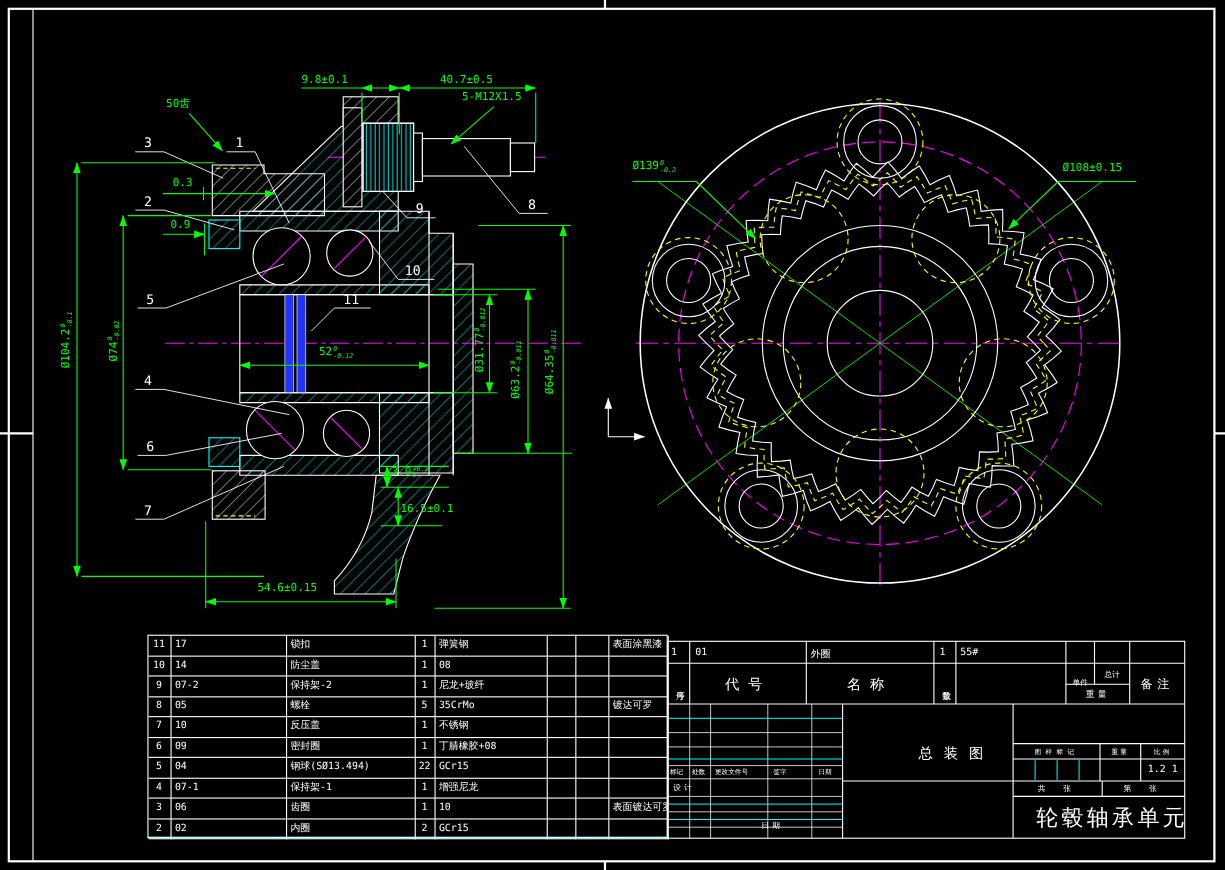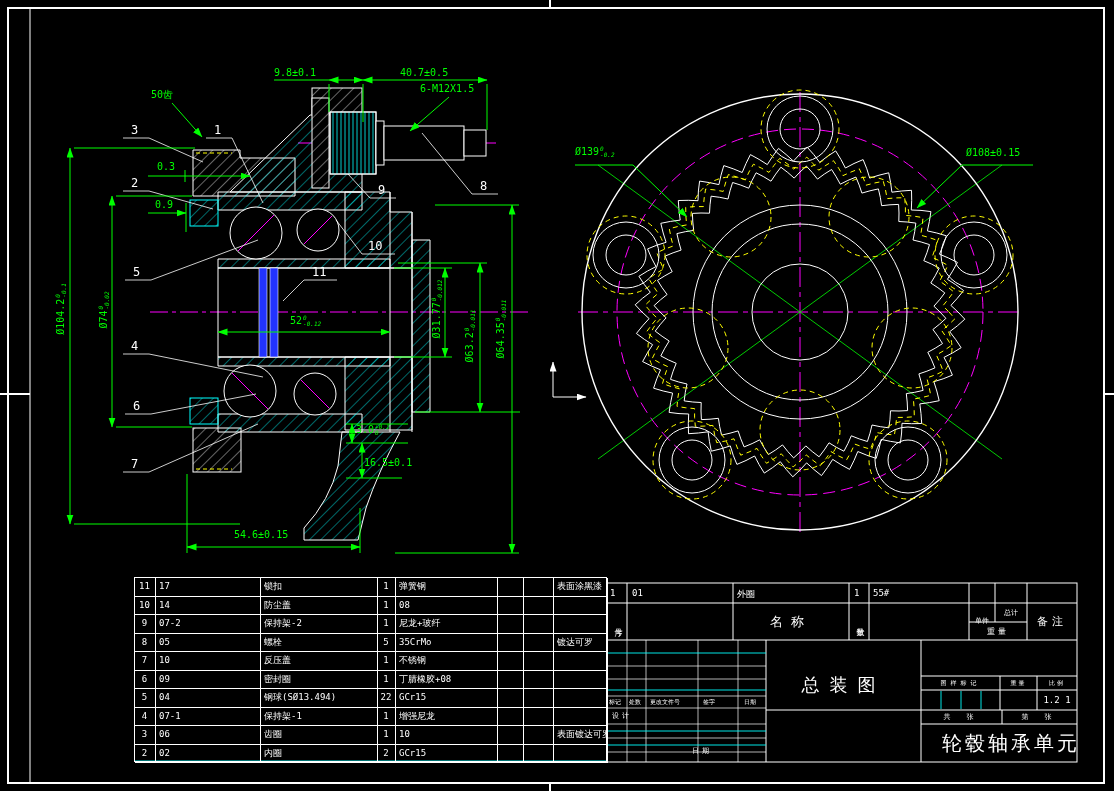--- a/index.html
+++ b/index.html
@@ -372,21 +372,21 @@
 <div class="bal" style="left:368px;top:240px">10</div>
 <div class="bal" style="left:312px;top:266px">11</div>
 
 <div class="dim" style="left:274px;top:68px">
       <span>9.8±0.1</span>
     </div>
 <div class="dim" style="left:400px;top:68px">
       <span>40.7±0.5</span>
     </div>
 <div class="dim" style="left:420px;top:84px">
-      <span>6-M12X1.5</span>
+      <span>5-M12X1.5</span>
     </div>
 <div class="dim" style="left:151px;top:90px">
       <span>50齿</span>
     </div>
 <div class="dim" style="left:157px;top:162px">
       <span>0.3</span>
     </div>
 <div class="dim" style="left:155px;top:200px">
       <span>0.9</span>
     </div>
@@ -456,28 +456,29 @@
       <span>Ø108±0.15</span>
     </div>
 
 <div class="txt" style="left:610px;top:588px;font-size:9px">1</div>
 <div class="txt" style="left:632px;top:588px;font-size:9px">01</div>
 <div class="txt" style="left:737px;top:588px;font-size:9px">外圈</div>
 <div class="txt" style="left:854px;top:588px;font-size:9px">1</div>
 <div class="txt" style="left:873px;top:588px;font-size:9px">55#</div>
 
 <div class="ctrcell" style="left:607px;top:603px;width:20px;height:37px;font-size:8px;writing-mode:vertical-rl;text-orientation:upright">序号</div>
+<div class="ctrcell" style="left:627px;top:603px;width:106px;height:37px;font-size:13px;letter-spacing:8px">代号</div>
 <div class="ctrcell" style="left:733px;top:603px;width:116px;height:37px;font-size:13px;letter-spacing:8px">名称</div>
 <div class="ctrcell" style="left:849px;top:603px;width:20px;height:37px;font-size:8px;writing-mode:vertical-rl;text-orientation:upright">数量</div>
 <div class="ctrcell" style="left:969px;top:603px;width:26px;height:36px;font-size:7px">单件</div>
 <div class="ctrcell" style="left:995px;top:603px;width:32px;height:19px;font-size:7px">总计</div>
 <div class="ctrcell" style="left:969px;top:622px;width:58px;height:18px;font-size:8px;letter-spacing:3px">重量</div>
 <div class="ctrcell" style="left:1027px;top:603px;width:50px;height:37px;font-size:11px;letter-spacing:4px">备注</div>
 
-<div class="ctrcell" style="left:766px;top:640px;width:155px;height:89px;font-size:18px;letter-spacing:10px">总装图</div>
+<div class="ctrcell" style="left:792px;top:640px;width:155px;height:89px;font-size:13px;letter-spacing:10px">总装图</div>
 <div class="ctrcell" style="left:921px;top:724px;width:180px;height:38px;font-size:20px;letter-spacing:3px">轮毂轴承单元</div>
 
 <div class="ctrcell" style="left:921px;top:676px;width:79px;height:14px;font-size:6px;letter-spacing:4px">图样标记</div>
 <div class="ctrcell" style="left:1000px;top:676px;width:37px;height:14px;font-size:6px;letter-spacing:2px">重量</div>
 <div class="ctrcell" style="left:1037px;top:676px;width:40px;height:14px;font-size:6px;letter-spacing:2px">比例</div>
 <div class="ctrcell" style="left:1037px;top:690px;width:40px;height:20px;font-size:9px">1.2 1</div>
 <div class="ctrcell" style="left:921px;top:710px;width:81px;height:14px;font-size:7px;letter-spacing:6px">共 张</div>
 <div class="ctrcell" style="left:1002px;top:710px;width:75px;height:14px;font-size:7px;letter-spacing:6px">第 张</div>
 
 <div class="txt" style="left:609px;top:698px;font-size:6px">标记</div>

